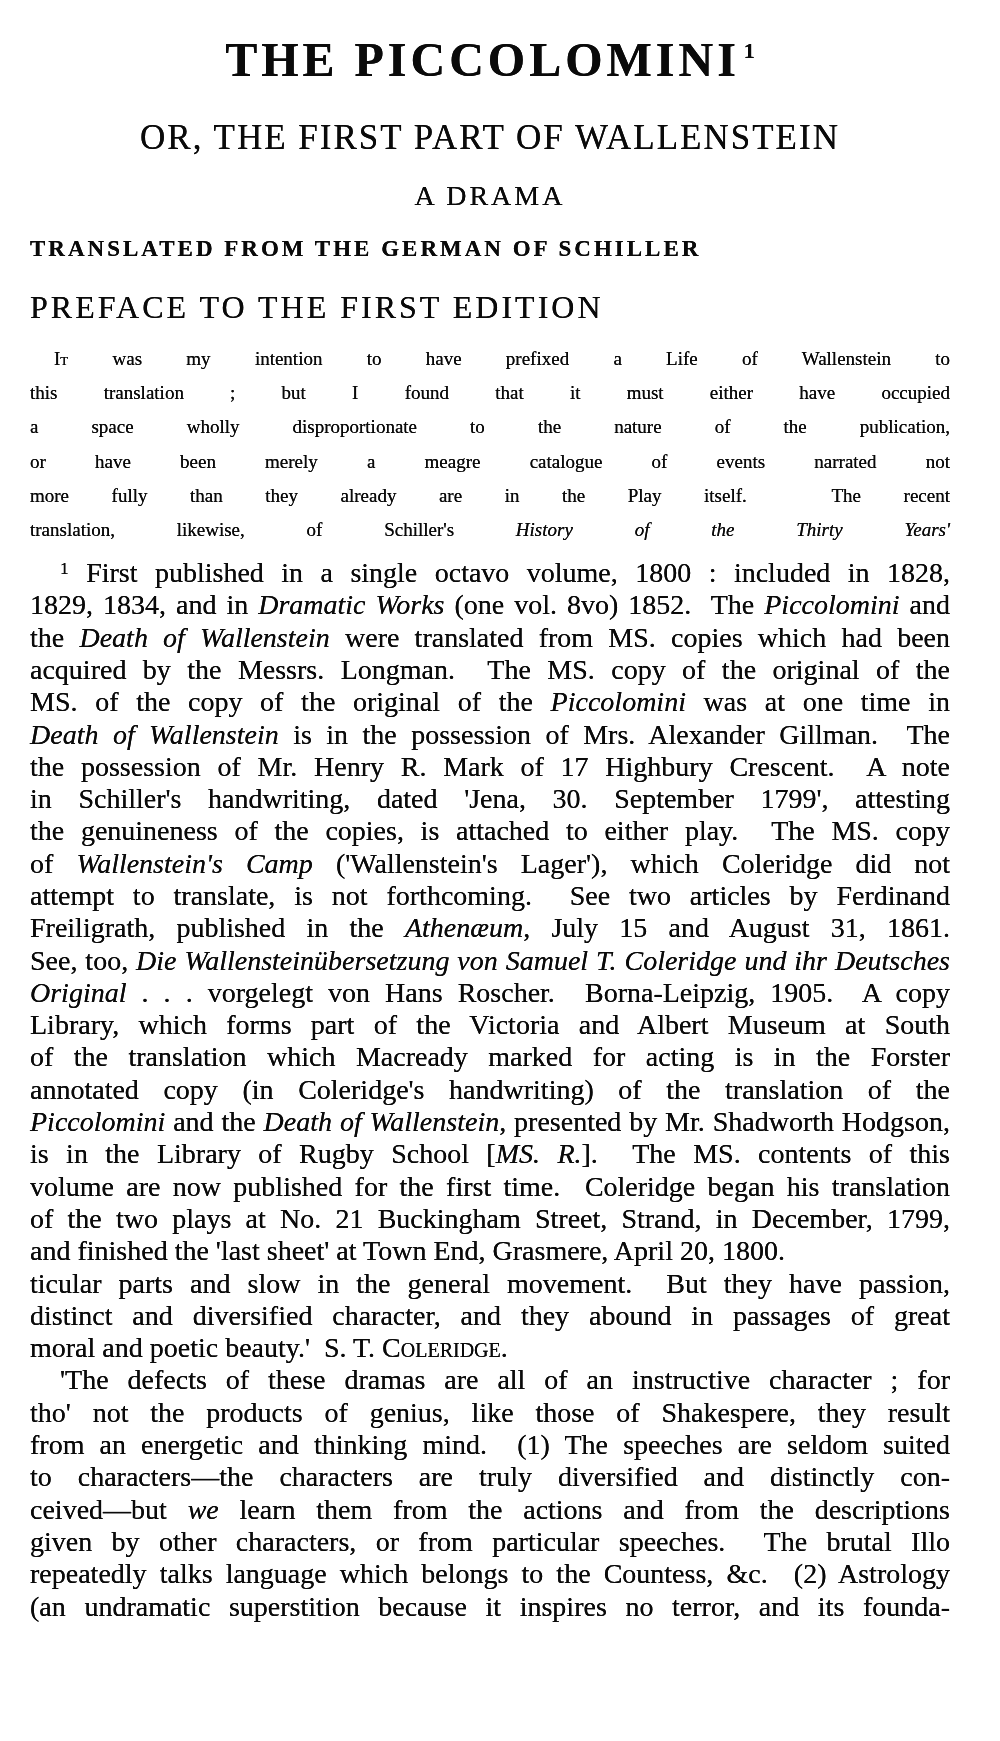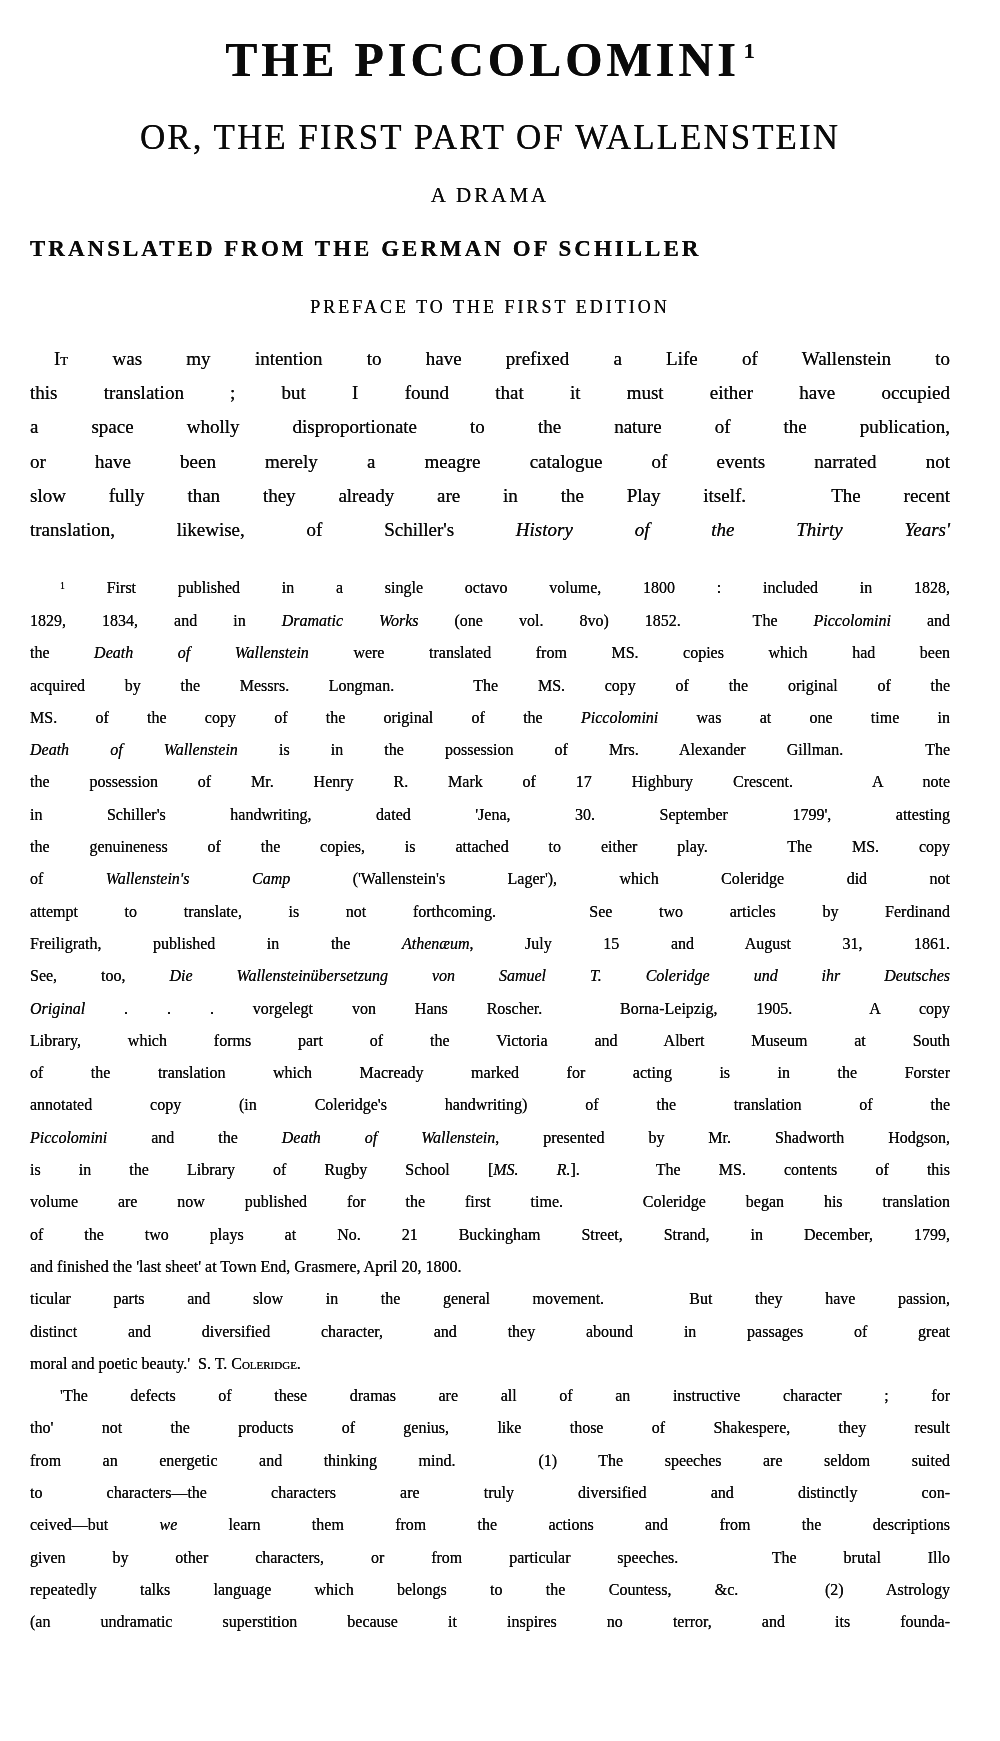--- a/index.html
+++ b/index.html
@@ -38,53 +38,53 @@
     margin: 34px 0 0 0;
     font-size: 35px;
     line-height: 38px;
     font-weight: normal;
     letter-spacing: 2px;
     text-align: center;
     white-space: nowrap;
   }
   .drama {
     margin: 23px 0 0 0;
-    font-size: 21px;
+    font-size: 28px;
     line-height: 31px;
     font-weight: normal;
     letter-spacing: 3px;
     text-align: center;
   }
   .translated {
     margin: 24px 0 0 0;
     font-size: 23px;
     line-height: 27px;
     font-weight: bold;
     letter-spacing: 3px;
     text-align: left;
   }
   .preface-head {
     margin: 32px 0 0 0;
-    font-size: 18px;
+    font-size: 32px;
     line-height: 27px;
     font-weight: normal;
     letter-spacing: 3px;
-    text-align: center;
+    text-align: left;
   }
   
   .main-text {
     margin-top: 21px;
     font-size: 19px;
   }
   .main-text .line {
     line-height: 34.2px;
   }
   .footnote {
-    margin-top: 23px;
-    font-size: 16px;
+    margin-top: 6px;
+    font-size: 28px;
   }
   .footnote .line {
     line-height: 32.3px;
   }
   .line {
     white-space: pre-wrap;
     text-align: justify;
     text-align-last: justify;
     text-justify: inter-word;
   }
@@ -114,21 +114,21 @@
 
   <h4 class="translated">TRANSLATED FROM THE GERMAN OF SCHILLER</h4>
 
   <h5 class="preface-head">PREFACE TO THE FIRST EDITION</h5>
 
   <section class="main-text">
       <div class="line ind"><span class="sc">It</span><span> was my intention to have prefixed a Life of Wallenstein to</span></div>
       <div class="line"><span>this translation ; but I found that it must either have occupied</span></div>
       <div class="line"><span>a space wholly disproportionate to the nature of the publication,</span></div>
       <div class="line"><span>or have been merely a meagre catalogue of events narrated not</span></div>
-      <div class="line"><span>slow fully than they already are in the Play itself.  The recent</span></div>
+      <div class="line"><span>more fully than they already are in the Play itself.  The recent</span></div>
       <div class="line"><span>translation, likewise, of Schiller's </span><span class="it">History of the Thirty Years'</span></div>
     </section>
 
   <section class="footnote">
       <div class="line ind"><span class="sup">1</span><span> First published in a single octavo volume, 1800 : included in 1828,</span></div>
       <div class="line"><span>1829, 1834, and in </span><span class="it">Dramatic Works</span><span> (one vol. 8vo) 1852.  The </span><span class="it">Piccolomini</span><span> and</span></div>
       <div class="line"><span>the </span><span class="it">Death of Wallenstein</span><span> were translated from MS. copies which had been</span></div>
       <div class="line"><span>acquired by the Messrs. Longman.  The MS. copy of the original of the</span></div>
       <div class="line"><span>MS. of the copy of the original of the </span><span class="it">Piccolomini</span><span> was at one time in</span></div>
       <div class="line"><span class="it">Death of Wallenstein</span><span> is in the possession of Mrs. Alexander Gillman.  The</span></div>

